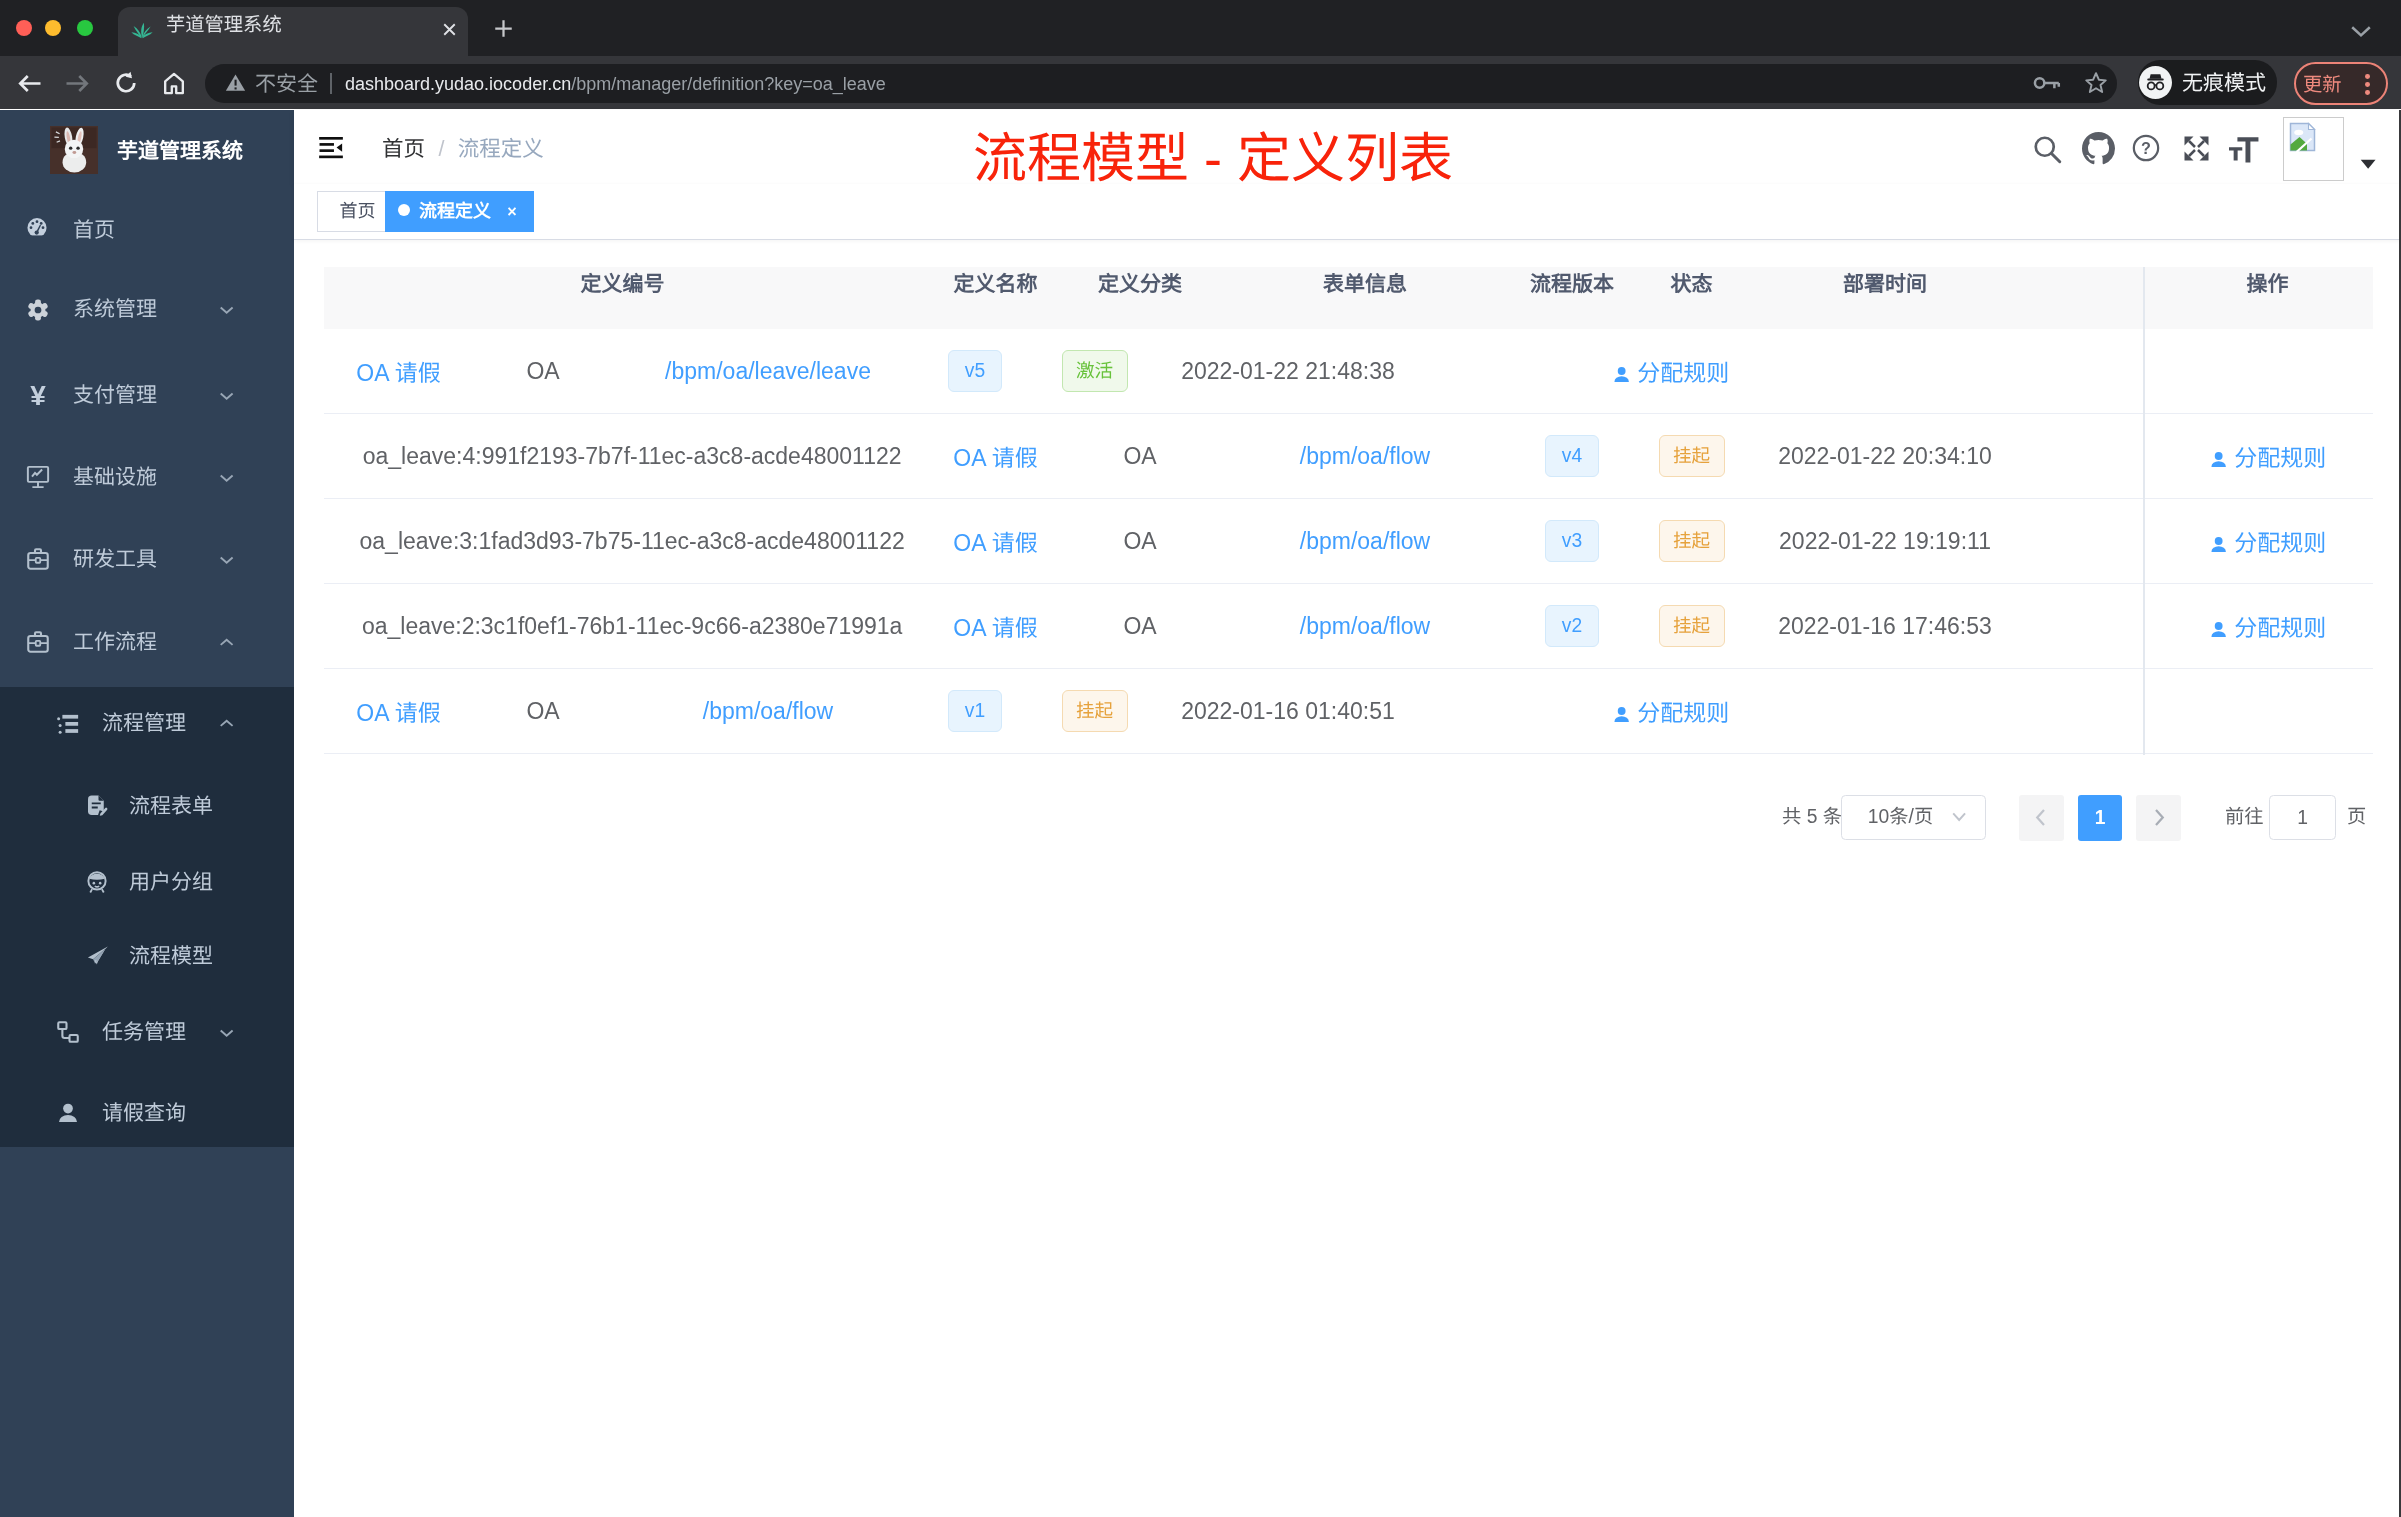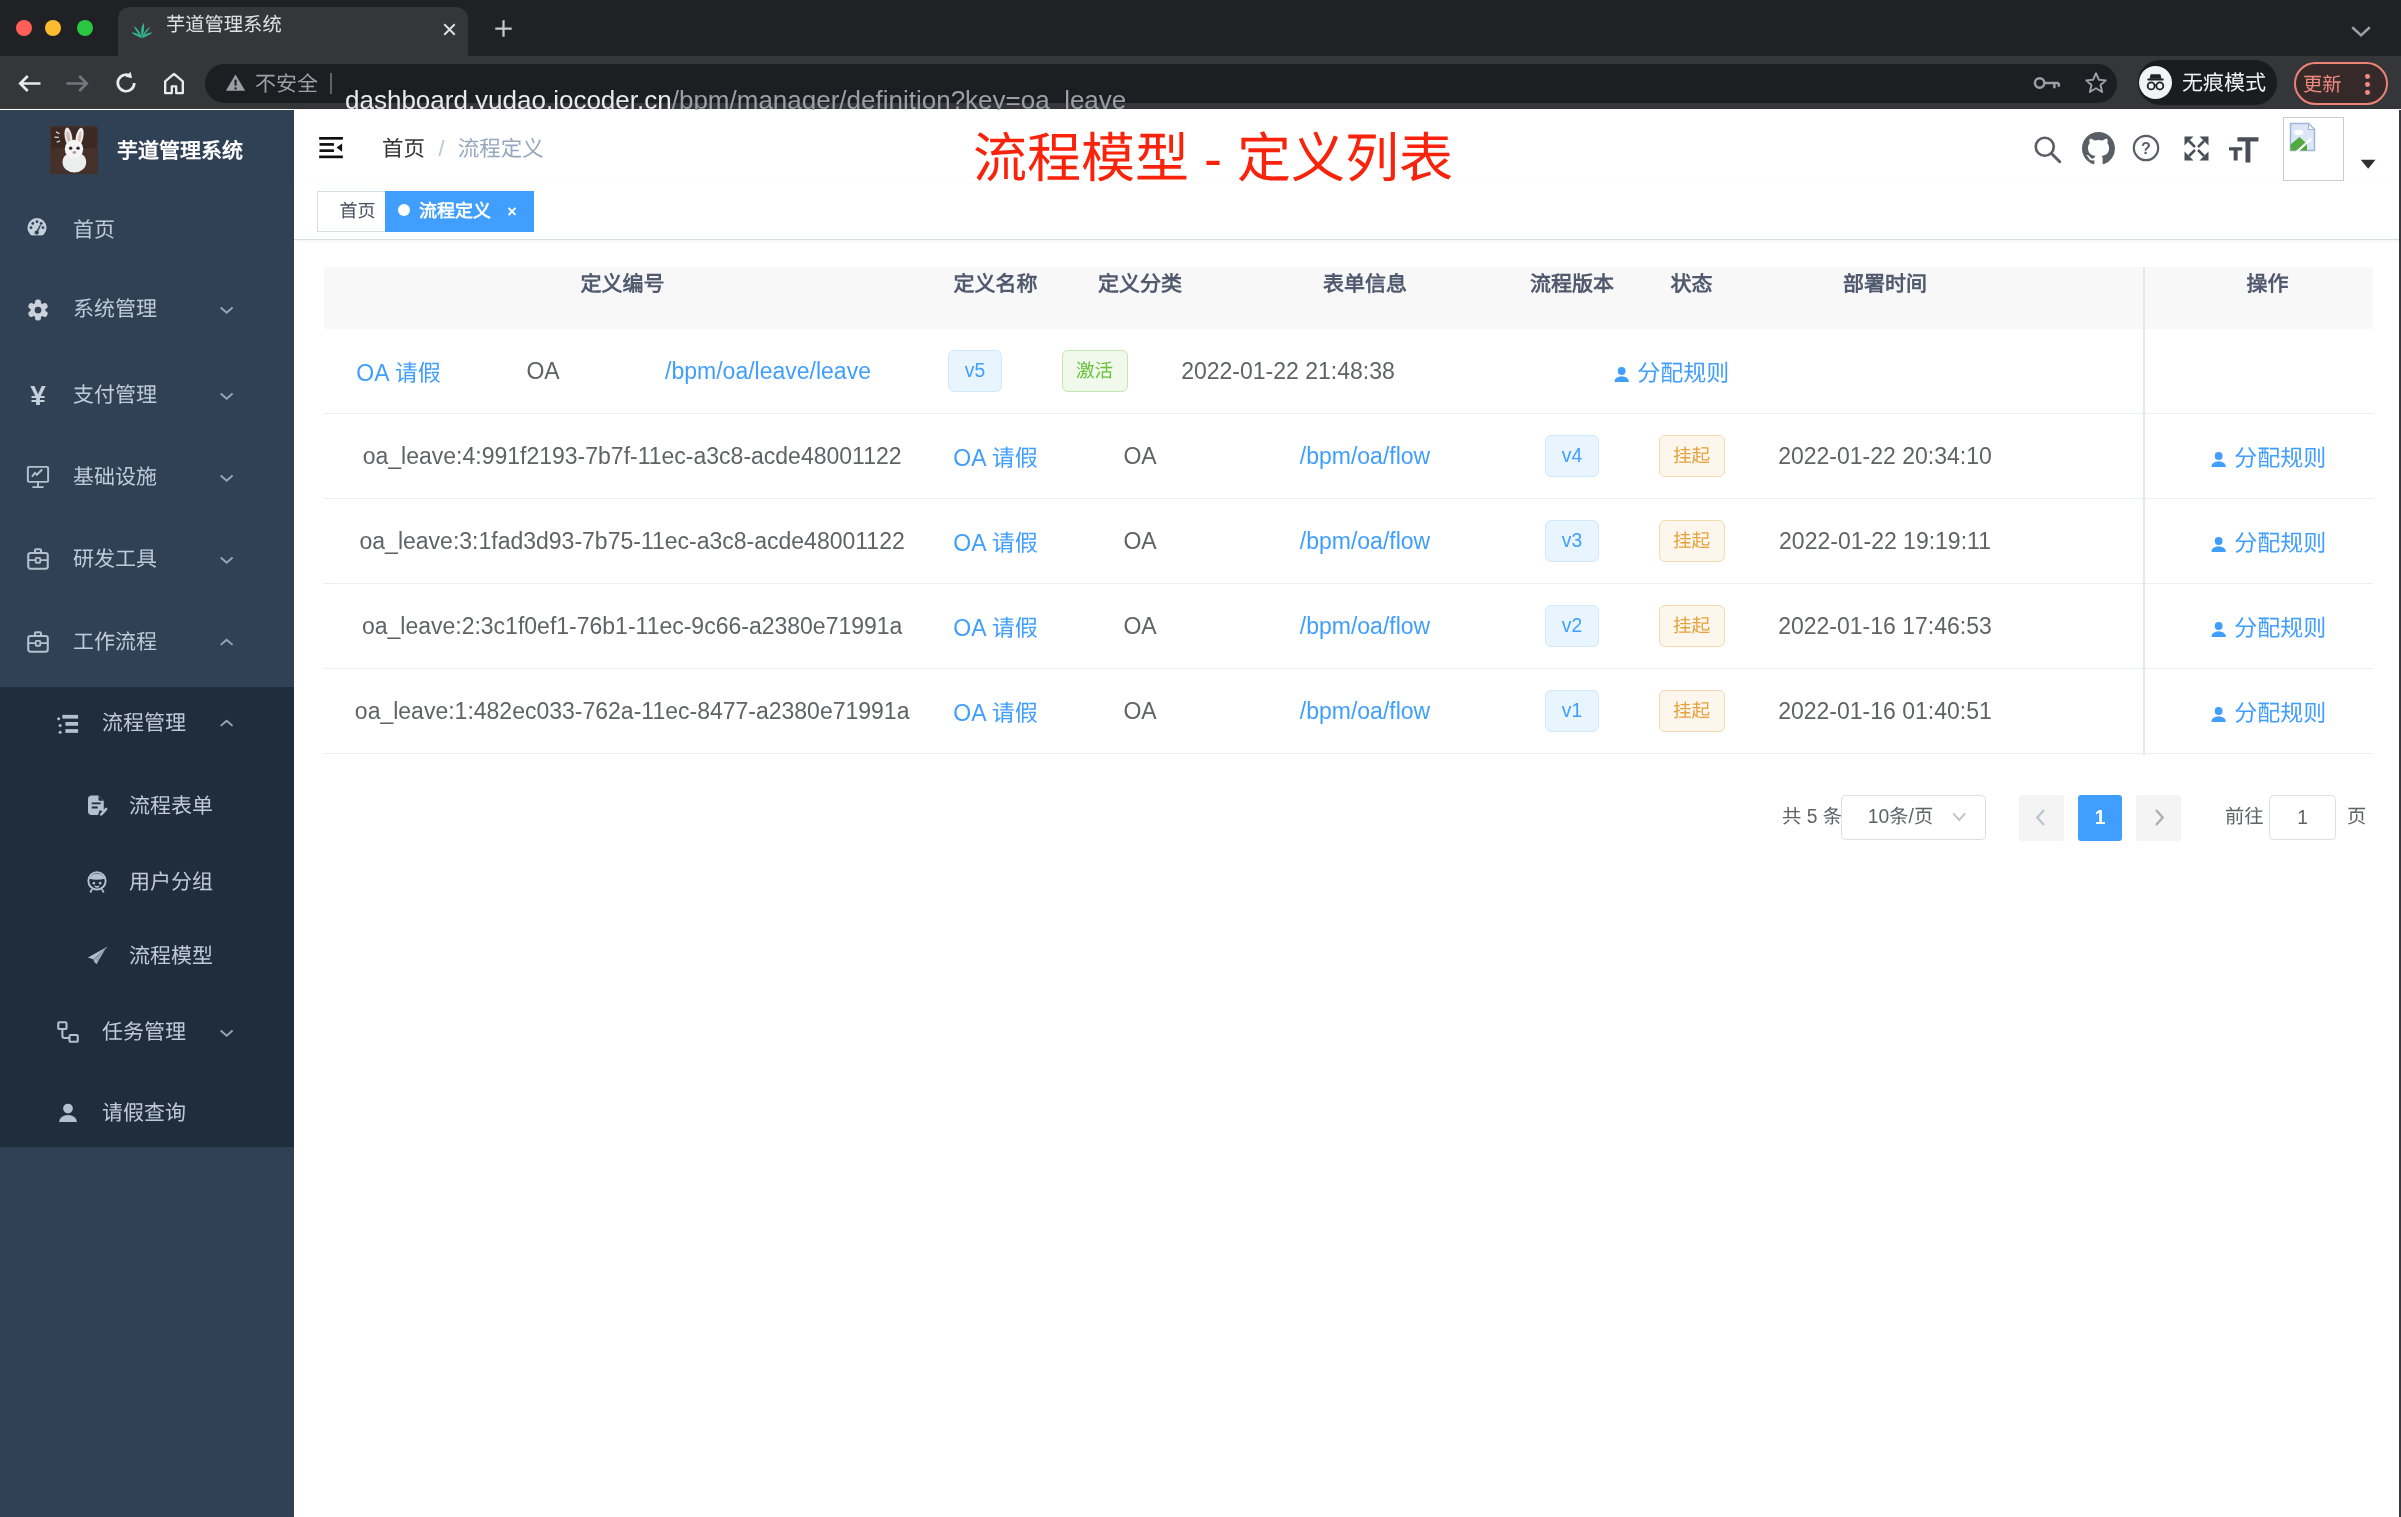--- a/index.html
+++ b/index.html
@@ -81,21 +81,21 @@
     <path d="M4 14 L16 4 L28 14 V30 H19 V21 H13 V30 H4 Z" stroke="#e8eaed" stroke-width="3.2" fill="none" stroke-linejoin="round"></path>
   </svg>
 <div class="abs" id="omnibox"></div>
 <svg class="abs" style="left:225px;top:73px" width="21" height="19.3" viewBox="0 0 28 26">
     <path d="M14 2 L27 24 H1 Z" fill="#9aa0a6"></path>
     <rect x="12.7" y="9" width="2.8" height="8" fill="#1d1e21"></rect>
     <rect x="12.7" y="19.4" width="2.8" height="2.8" fill="#1d1e21"></rect>
   </svg>
 <div class="abs" style="left:255px;top:64px;height:39px;line-height:39px;font-size:21px;color:#9aa0a6;">不安全</div>
 <div class="abs" style="left:330px;top:73px;width:1.5px;height:21px;background:#5f6368;"></div>
-<div class="abs" style="left:345px;top:80px;height:39px;line-height:40px;font-size:26px;color:#e8eaed;">dashboard.yudao.iocoder.cn<span style="color:#9aa0a6">/bpm/manager/definition?key=oa_leave</span></div>
+<div class="abs" style="left:345px;top:64px;height:39px;line-height:40px;font-size:18px;color:#e8eaed;">dashboard.yudao.iocoder.cn<span style="color:#9aa0a6">/bpm/manager/definition?key=oa_leave</span></div>
 <svg class="abs" style="left:2033px;top:74px" width="28" height="18" viewBox="0 0 38 24">
     <circle cx="9" cy="12" r="6.4" stroke="#9aa0a6" stroke-width="3.4" fill="none"></circle>
     <path d="M15 12 H35 M29 12 V19 M35 12 V17" stroke="#9aa0a6" stroke-width="3.4" fill="none"></path>
   </svg>
 <svg class="abs" style="left:2084px;top:71px" width="24" height="24" viewBox="0 0 32 32">
     <path d="M16 3 L19.8 11.6 L29 12.5 L22 18.6 L24.2 28 L16 23 L7.8 28 L10 18.6 L3 12.5 L12.2 11.6 Z" stroke="#9aa0a6" stroke-width="2.6" fill="none" stroke-linejoin="round"></path>
   </svg>
 <div class="abs" style="left:2138px;top:60px;width:139px;height:45px;border-radius:22px;background:#1b1c1e;"></div>
 <svg class="abs" style="left:2139px;top:66px" width="33" height="33" viewBox="0 0 44 44">
     <circle cx="22" cy="22" r="22" fill="#f1f3f4"></circle>
@@ -354,21 +354,20 @@
     <div class="c c5"><span class="vtag">v2</span></div>
     <div class="c c6"><span class="stag sorange">挂起</span></div>
     <div class="c c7">2022-01-16 17:46:53</div>
     <div class="c c8"></div>
     <div class="c c9 blue" style="padding-left:9px;"><svg width="19.3" height="19.3" viewBox="0 0 32 32" style="vertical-align:-3px;margin-right:6px;">
         <circle cx="16" cy="10" r="6.5" fill="#409eff"></circle>
         <path d="M4 28 a12 9.5 0 0 1 24 0 Z" fill="#409eff"></path>
       </svg>分配规则</div>
 </div>
 <div class="abs trow" style="top:669px;">
-  <div class="c c1">oa_leave:1:482ec033-762a-11ec-8477-a2380e71991a</div>
     <div class="c c2 blue">OA 请假</div>
     <div class="c c3">OA</div>
     <div class="c c4 blue">/bpm/oa/flow</div>
     <div class="c c5"><span class="vtag">v1</span></div>
     <div class="c c6"><span class="stag sorange">挂起</span></div>
     <div class="c c7">2022-01-16 01:40:51</div>
     <div class="c c8"></div>
     <div class="c c9 blue" style="padding-left:9px;"><svg width="19.3" height="19.3" viewBox="0 0 32 32" style="vertical-align:-3px;margin-right:6px;">
         <circle cx="16" cy="10" r="6.5" fill="#409eff"></circle>
         <path d="M4 28 a12 9.5 0 0 1 24 0 Z" fill="#409eff"></path>

